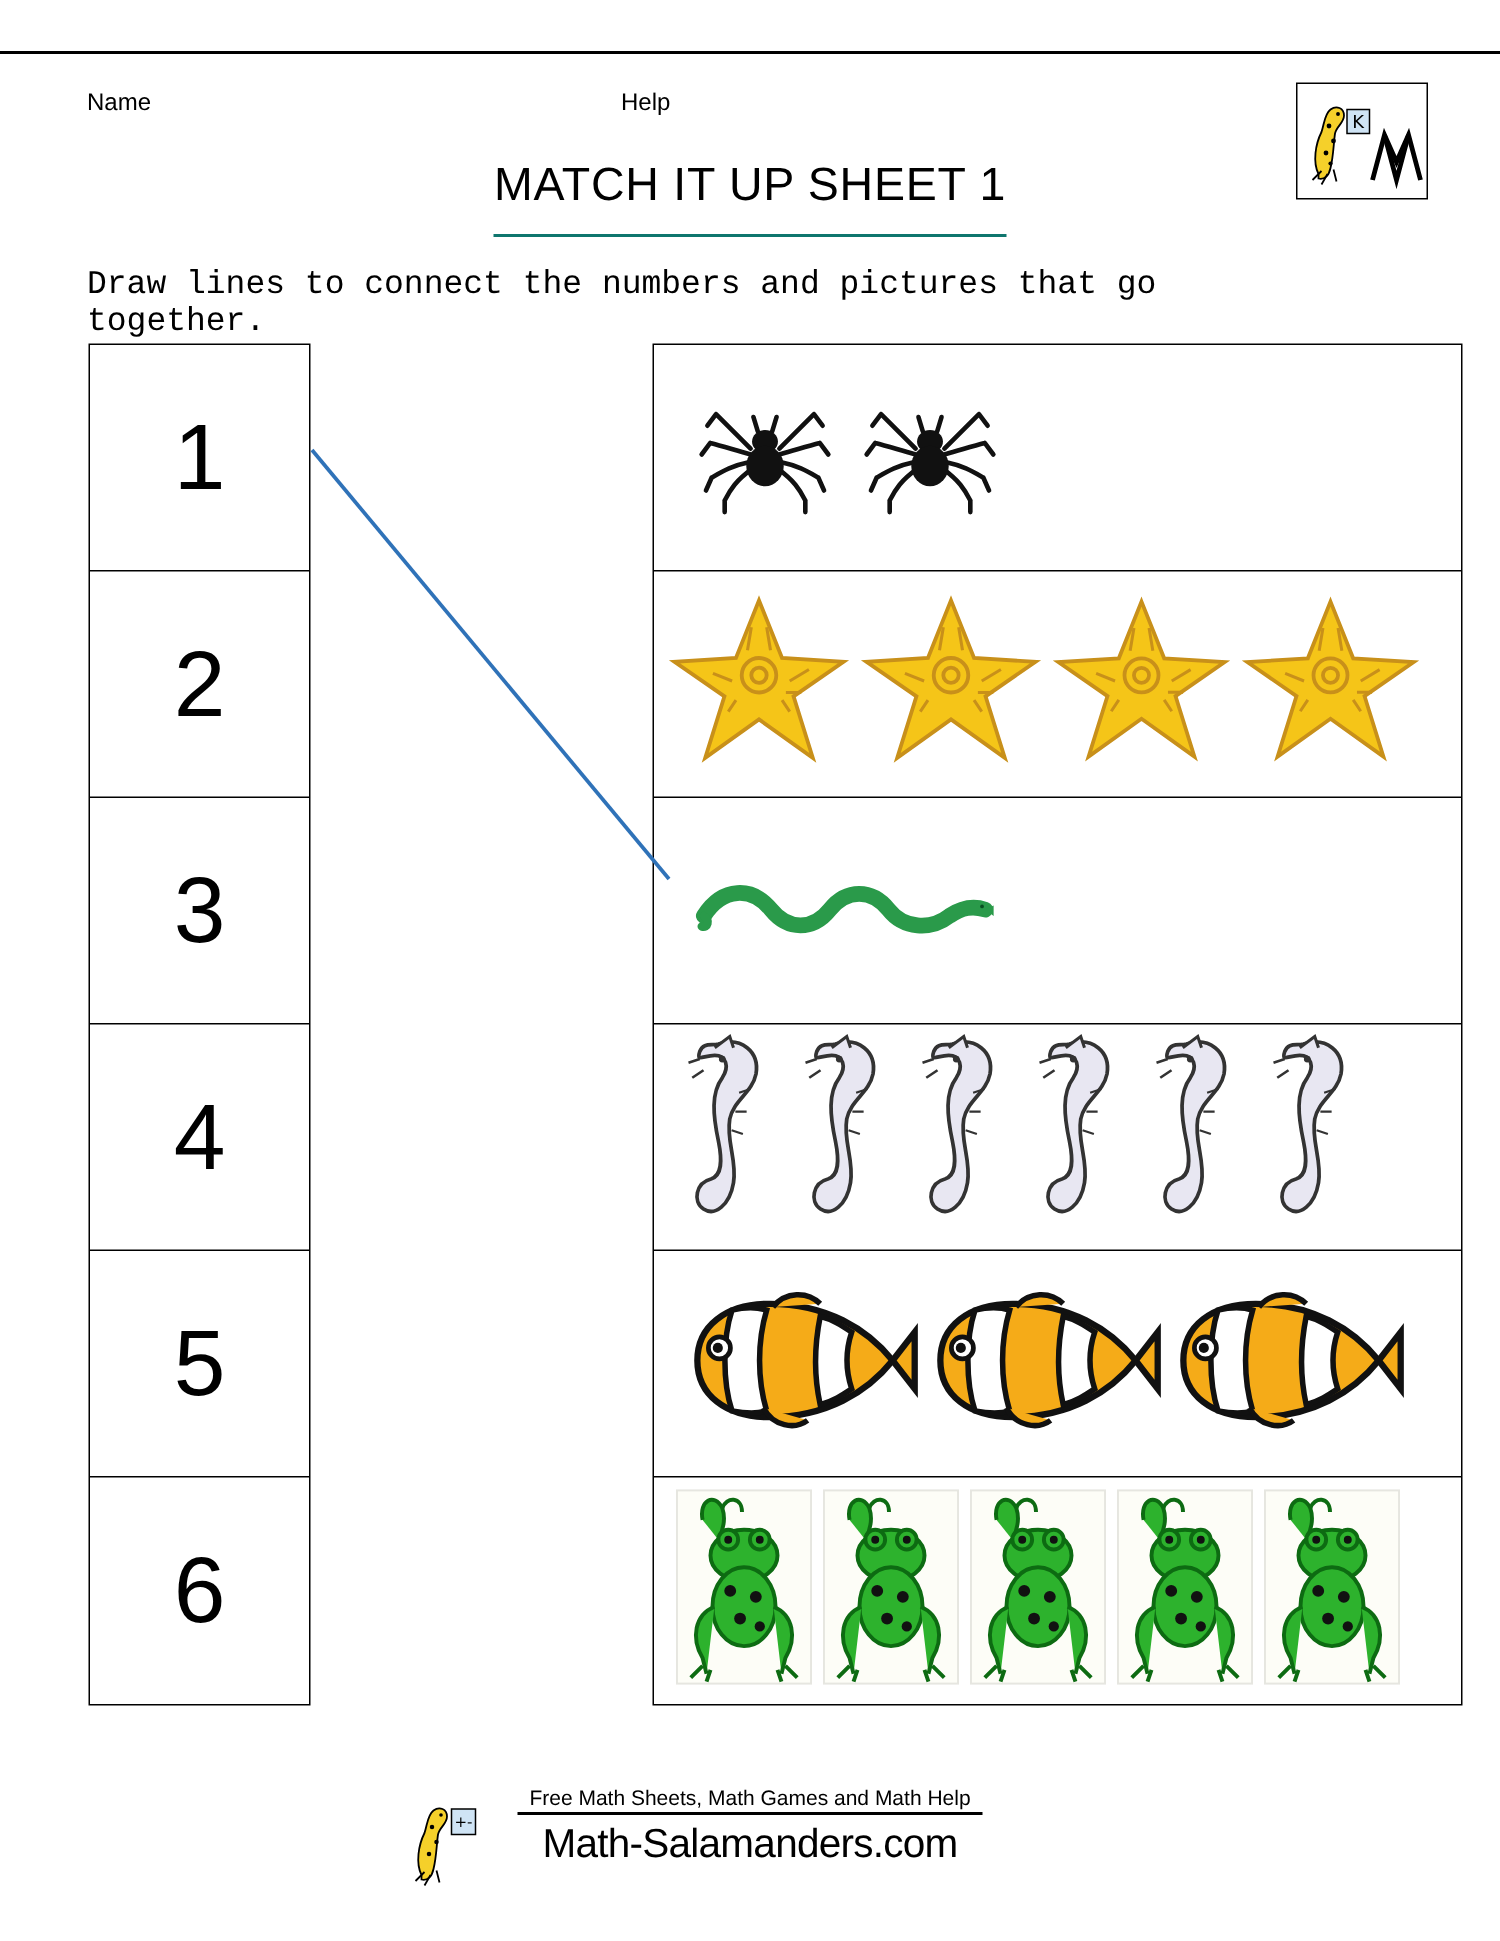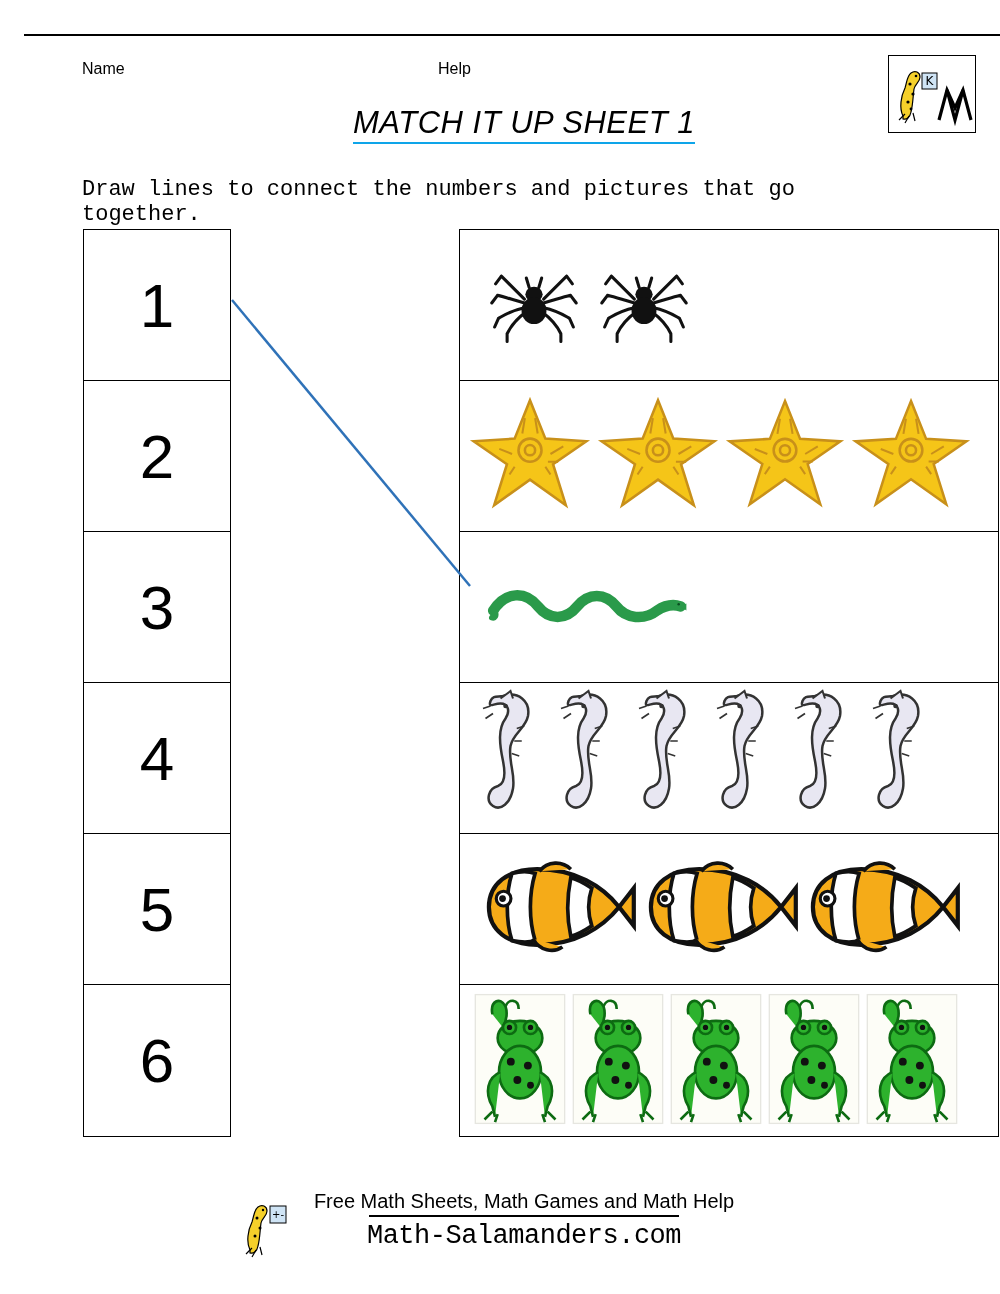--- a/index.html
+++ b/index.html
@@ -12,21 +12,20 @@
     background: #ffffff;
     font-family: "Liberation Sans", sans-serif;
     color: #000000;
     position: relative;
     overflow: hidden;
   }
   .page {
     position: relative;
     width: 884px;
     height: 1294px;
-    margin-left: 24px;
   }
   .top-rule {
     position: absolute;
     left: 0;
     top: 34px;
     width: 1000px;
     height: 2px;
     background: #000;
   }
   .name-label {
@@ -57,23 +56,22 @@
   .title {
     position: absolute;
     left: 0;
     top: 105px;
     width: 1000px;
     text-align: center;
     font-size: 31px;
     letter-spacing: 0.5px;
   }
   .title span {
-    border-bottom: 2px solid #0ea5e9;
-    padding-bottom: 2px;
-    font-style: italic;
+    border-bottom: 2px solid #0f766e;
+    padding-bottom: 16px;
   }
   .instruction {
     position: absolute;
     left: 58px;
     top: 177px;
     font-size: 22px;
     font-family: Liberation Mono, monospace;
   }
   .numbers-col {
     position: absolute;
@@ -129,29 +127,29 @@
     pointer-events: none;
   }
   .footer {
     position: absolute;
     left: 0;
     top: 1190px;
     width: 1000px;
     text-align: center;
   }
   .footer-tag {
-    font-size: 20px;
+    font-size: 14px;
     color: #000;
   }
   .footer-wrap {
     position: relative;
     display: inline-block;
   }
   .footer-brand {
-    font-family: Liberation Mono, monospace;
+    font-family: Liberation Sans, sans-serif;
     font-size: 27px;
     letter-spacing: -0.5px;
     color: #000;
     margin-top: 4px;
   }
   .footer-line {
     width: 310px;
     height: 2px;
     background: #000;
     margin: 2px auto 0 auto;

